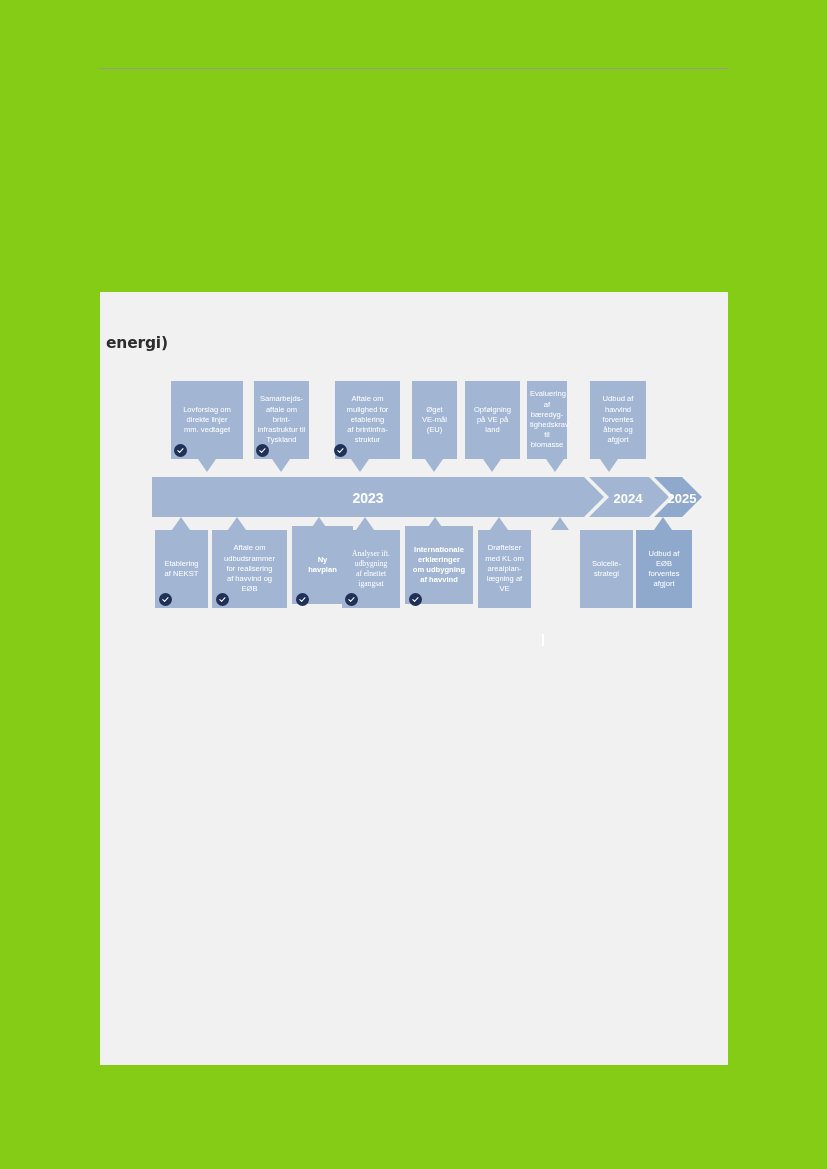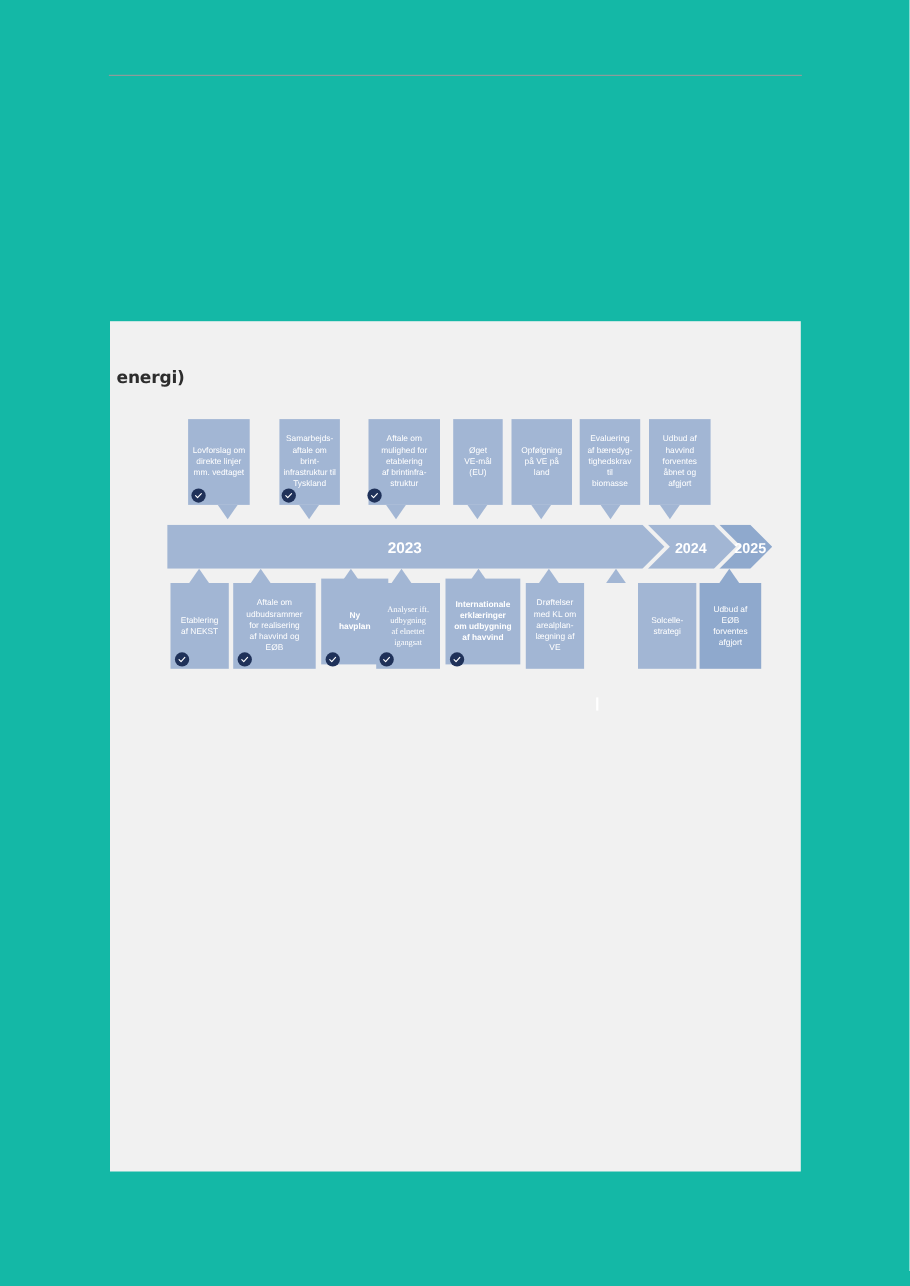--- a/index.html
+++ b/index.html
@@ -5,21 +5,21 @@
   * { box-sizing: border-box; margin: 0; padding: 0; }
   html, body {
     width: 827px; height: 1169px;
     background: #ffffff;
     font-family: "Liberation Sans", sans-serif;
     overflow: hidden;
   }
   #page {
     position: relative;
     width: 827px; height: 1169px;
-    background: #14b8a6;
+    background: #84cc16;
   }
 
   
   .top-rule {
     position: absolute;
     left: 99px; top: 68px;
     width: 630px; height: 0;
     border-top: 1.4px solid #9a9a9a;
   }
 
@@ -115,21 +115,21 @@
     <path d="M0,0 L432,0 L452,20 L432,40 L0,40 Z" fill="#a2b6d4"></path>
     <path d="M437,0 L497,0 L517,20 L497,40 L437,40 L457,20 Z" fill="#a2b6d4"></path>
     <path d="M502,0 L530,0 L550,20 L530,40 L502,40 L522,20 Z" fill="#8fa9cd"></path>
     <text id="seg0" x="216" y="26" fill="#ffffff" font-size="14" font-weight="bold" font-family="Liberation Sans, sans-serif" text-anchor="middle">2023</text>
     <text id="seg1" x="476" y="26" fill="#ffffff" font-size="13" font-weight="bold" font-family="Liberation Sans, sans-serif" text-anchor="middle">2024</text>
     <text id="seg2" x="530" y="26" fill="#ffffff" font-size="13" font-weight="bold" font-family="Liberation Sans, sans-serif" text-anchor="middle">2025</text>
   </svg>
 
   <div class="row-top">
 
-    <div class="mbox" style="left:171px; top:381px; width:56px; height:78px;">
+    <div class="mbox" style="left:171px; top:381px; width:72px; height:78px;">
       <span class="txt">Lovforslag om
 direkte linjer
 mm. vedtaget</span>
     </div>
     <div class="check" style="left:174px; top:444px;">
       <svg width="9" height="9" viewBox="0 0 12 12">
           <path d="M2.4 6.2 L4.8 8.6 L9.4 3.6" stroke="#ffffff" stroke-width="1.4" fill="none" stroke-linecap="round" stroke-linejoin="round"></path>
         </svg>
     </div>
     <div class="ptr ptr-down" style="left:198px; top:459px;"></div>
@@ -169,21 +169,21 @@
     </div>
     <div class="ptr ptr-down" style="left:425px; top:459px;"></div>
 
     <div class="mbox" style="left:465px; top:381px; width:55px; height:78px;">
       <span class="txt">Opfølgning
 på VE på
 land</span>
     </div>
     <div class="ptr ptr-down" style="left:483px; top:459px;"></div>
 
-    <div class="mbox" style="left:527px; top:381px; width:55px; height:78px;justify-content:flex-end;">
+    <div class="mbox" style="left:527px; top:381px; width:40px; height:78px;justify-content:flex-end;">
       <span class="txt">Evaluering
 af bæredyg-
 tighedskrav
 til
 biomasse</span>
     </div>
     <div class="ptr ptr-down" style="left:546px; top:459px;"></div>
 
     <div class="mbox" style="left:590px; top:381px; width:56px; height:78px;">
       <span class="txt">Udbud af

